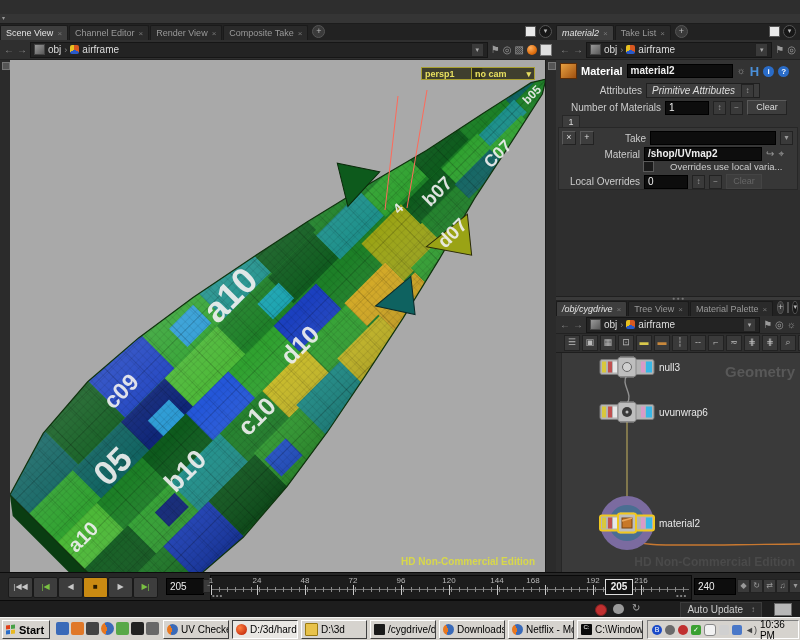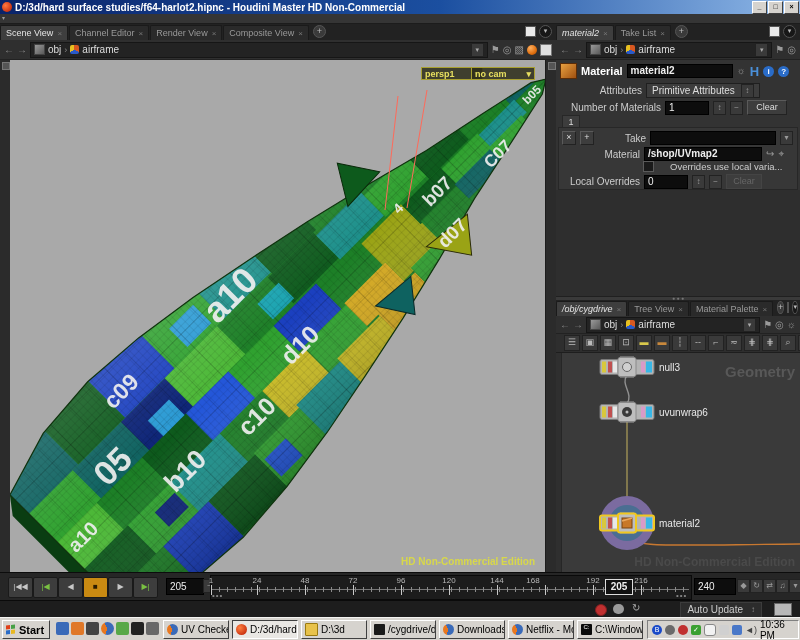--- a/index.html
+++ b/index.html
@@ -63,21 +63,21 @@
   .prow{position:absolute;display:flex;align-items:center;gap:4px;}
   .plabel{text-align:right;white-space:nowrap;}
   .pfield{background:#0d0d0d;color:#eee;border:1px solid #000;height:12px;line-height:12px;
     padding:0 3px;font-size:10px;}
   .pbtn{background:#3d3d3d;border:1px solid #5a5a5a;border-bottom-color:#222;border-right-color:#222;
     color:#ddd;font-size:9px;text-align:center;}
   .pbtn.dis{color:#666;border-color:#444;}
   .stepper{width:11px;height:12px;background:#3a3a3a;border:1px solid #222;color:#999;
     font-size:8px;line-height:12px;text-align:center;}
   .dd{background:#3d3d3d;border:1px solid #1f1f1f;color:#ddd;height:13px;line-height:13px;
-    padding:0 5px;font-size:10px;display:flex;align-items:center;gap:6px;}
+    padding:0 5px;font-size:10px;display:flex;align-items:center;gap:6px;font-style:italic;}
   #params-empty{position:absolute;left:556px;top:190px;width:244px;height:106px;background:#2e2e2e;}
   #vdivider{position:absolute;left:556px;top:296px;width:244px;height:4px;background:#3a3a3a;
     border-top:1px solid #202020;border-bottom:1px solid #202020;color:#777;font-size:5px;
     line-height:3px;text-align:center;}
   .groupbox{position:absolute;left:2px;top:67px;width:238px;height:61px;background:#373737;border:1px solid #272727;}
   .mattab{position:absolute;left:6px;top:55px;width:16px;height:12px;background:#3d3d3d;
     border:1px solid #272727;border-bottom:none;color:#ddd;font-size:9px;text-align:center;line-height:12px;}
   .blueic{color:#4a90d9;font-weight:bold;}
   .circic{width:11px;height:11px;border-radius:50%;background:#2a6cc8;color:#fff;font-size:8px;
     line-height:11px;text-align:center;font-weight:bold;}
@@ -129,47 +129,38 @@
     padding:0 4px;box-sizing:border-box;}
   .trayic{width:10px;height:10px;border-radius:50%;flex:0 0 auto;}
   #clock{margin-left:auto;font-size:10px;}
   svg text{font-family:"Liberation Sans",sans-serif;}
 </style>
 </head>
 <body>
 
 <div id="win">
 
-  <div class="titlebar">
-    <span class="hicon"></span>
-    <span class="title">D:/3d/hard surface studies/f64-harlot2.hipnc - Houdini Master HD Non-Commercial</span>
-    <span class="winbtns">
-      <span class="winbtn">_</span>
-      <span class="winbtn">□</span>
-      <span class="winbtn">×</span>
-    </span>
-  </div>
 
   <div class="menustrip">▾</div>
 
   <div class="tabrow" id="scene-tabs" style="left:0;top:24px;width:556px;">
       <div class="tab active">
         <span>Scene View</span>
         <span class="x">×</span>
       </div>
       <div class="tab">
         <span>Channel Editor</span>
         <span class="x">×</span>
       </div>
       <div class="tab">
         <span>Render View</span>
         <span class="x">×</span>
       </div>
       <div class="tab">
-        <span>Composite View</span>
+        <span>Composite Take</span>
         <span class="x">×</span>
       </div>
       <span class="addtab">+</span>
       <span class="tabspacer"></span>
       <span class="panesq"></span>
       <span class="panecirc">▾</span>
     </div>
   <div class="pathrow" id="scene-path" style="left:0;top:40px;width:556px;height:20px;">
       <span class="navarr">←</span>
       <span class="navarr">→</span>

